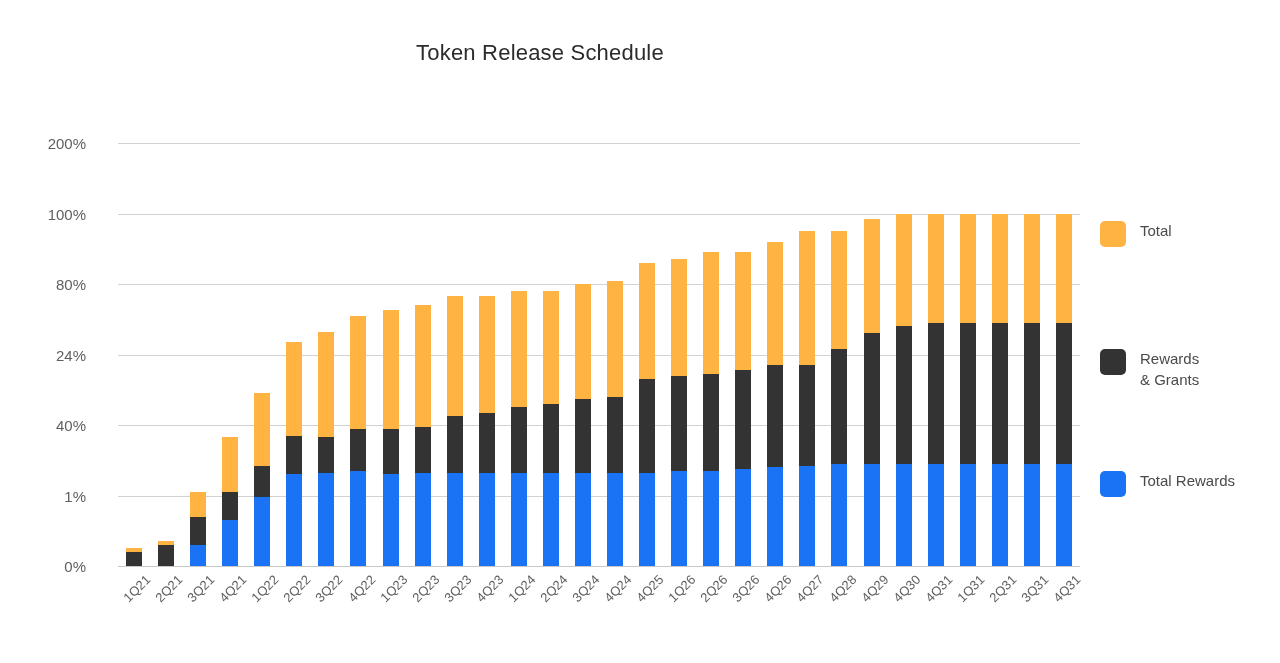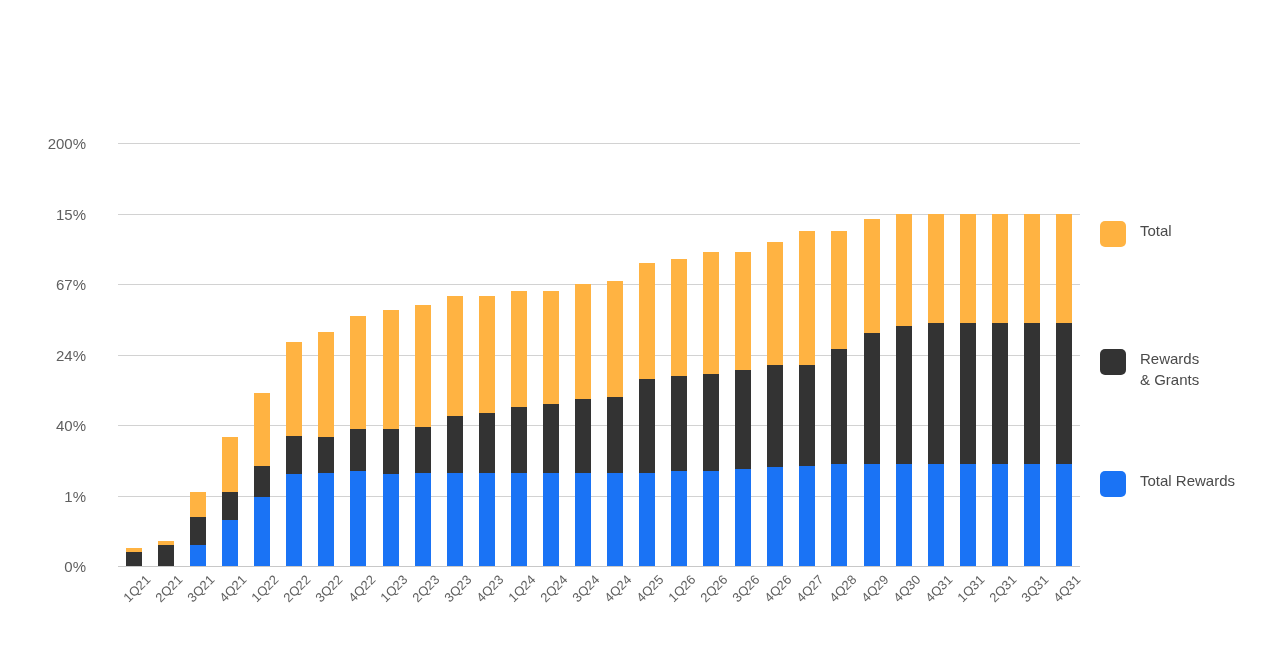--- a/index.html
+++ b/index.html
@@ -132,20 +132,21 @@
     line-height: 21px;
     color: #4a4a4a;
     white-space: pre-line;
   }
 </style>
 </head>
 <body>
 
 <div id="chart-root">
 
+  <div id="chart-title">Token Release Schedule</div>
 
   <div id="plot">
     <div id="gridlines">
         <div class="gridline baseline" style="top: 423px;"></div>
         <div class="gridline" style="top: 352.5px;"></div>
         <div class="gridline" style="top: 282px;"></div>
         <div class="gridline" style="top: 211.5px;"></div>
         <div class="gridline" style="top: 141px;"></div>
         <div class="gridline" style="top: 70.5px;"></div>
         <div class="gridline" style="top: 0px;"></div>
@@ -360,22 +361,22 @@
           </div>
         </div>
       </div>
   </div>
 
   <div id="yaxis">
       <div class="ytick-label" style="top: 566px;">0%</div>
       <div class="ytick-label" style="top: 495.5px;">1%</div>
       <div class="ytick-label" style="top: 425px;">40%</div>
       <div class="ytick-label" style="top: 354.5px;">24%</div>
-      <div class="ytick-label" style="top: 284px;">67%</div>
-      <div class="ytick-label" style="top: 213.5px;">15%</div>
+      <div class="ytick-label" style="top: 284px;">80%</div>
+      <div class="ytick-label" style="top: 213.5px;">100%</div>
       <div class="ytick-label" style="top: 143px;">200%</div>
     </div>
   <div id="xaxis">
       <div class="xtick-label" style="left: 143.033px; margin-left: -32px;">1Q21</div>
       <div class="xtick-label" style="left: 175.1px; margin-left: -32px;">2Q21</div>
       <div class="xtick-label" style="left: 207.167px; margin-left: -32px;">3Q21</div>
       <div class="xtick-label" style="left: 239.233px; margin-left: -32px;">4Q21</div>
       <div class="xtick-label" style="left: 271.3px; margin-left: -32px;">1Q22</div>
       <div class="xtick-label" style="left: 303.367px; margin-left: -32px;">2Q22</div>
       <div class="xtick-label" style="left: 335.433px; margin-left: -32px;">3Q22</div>

